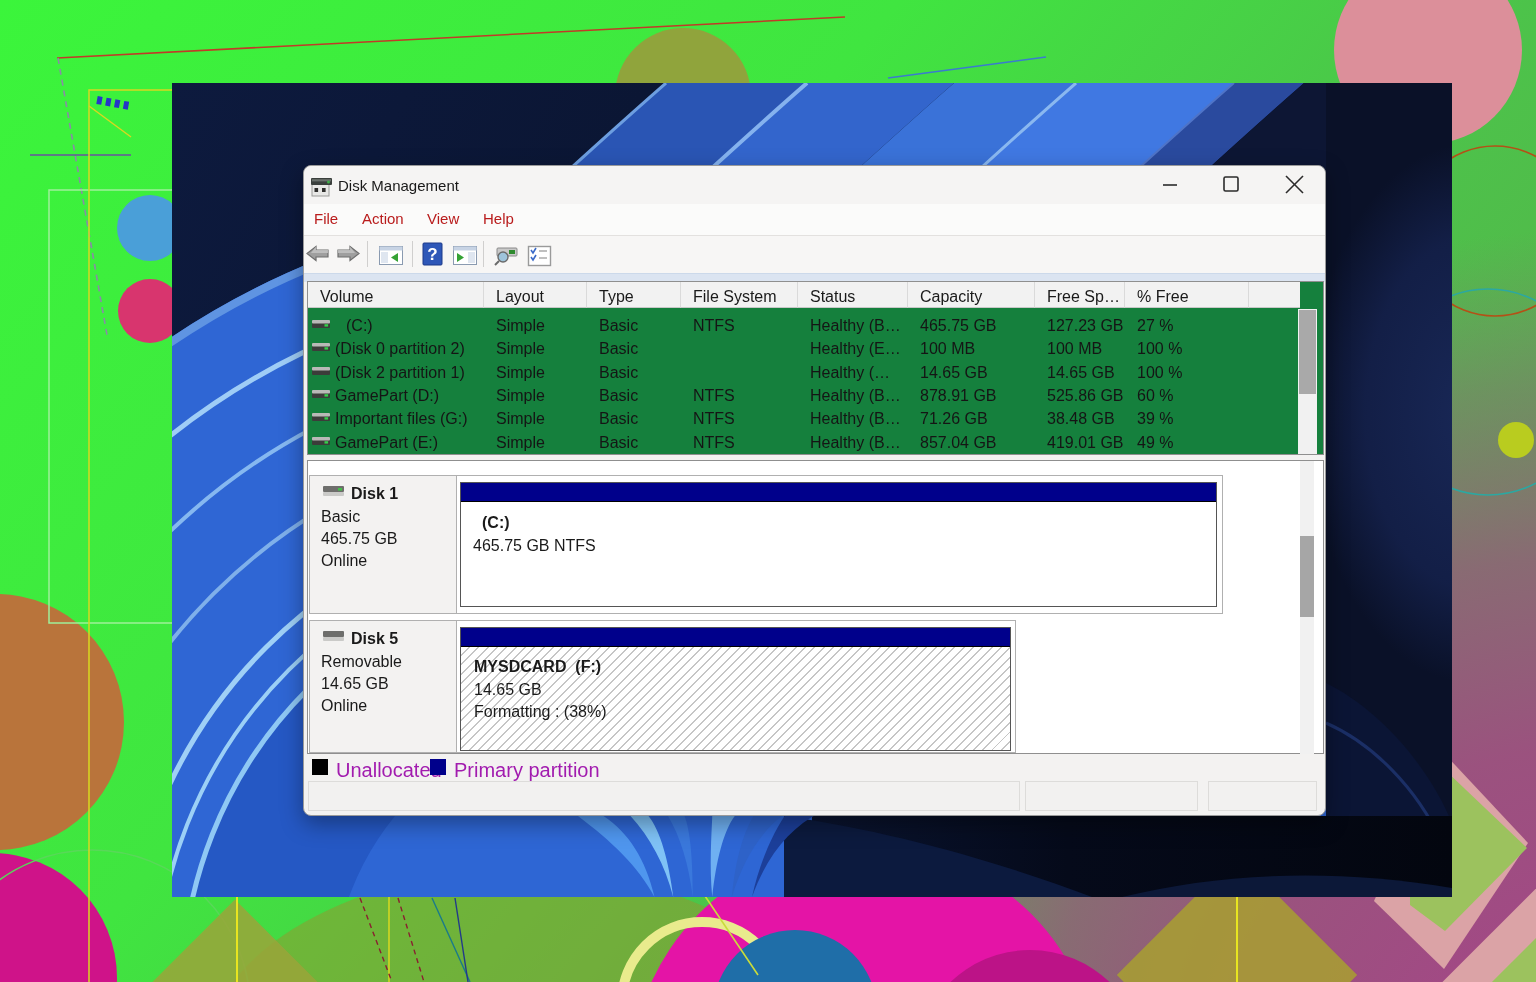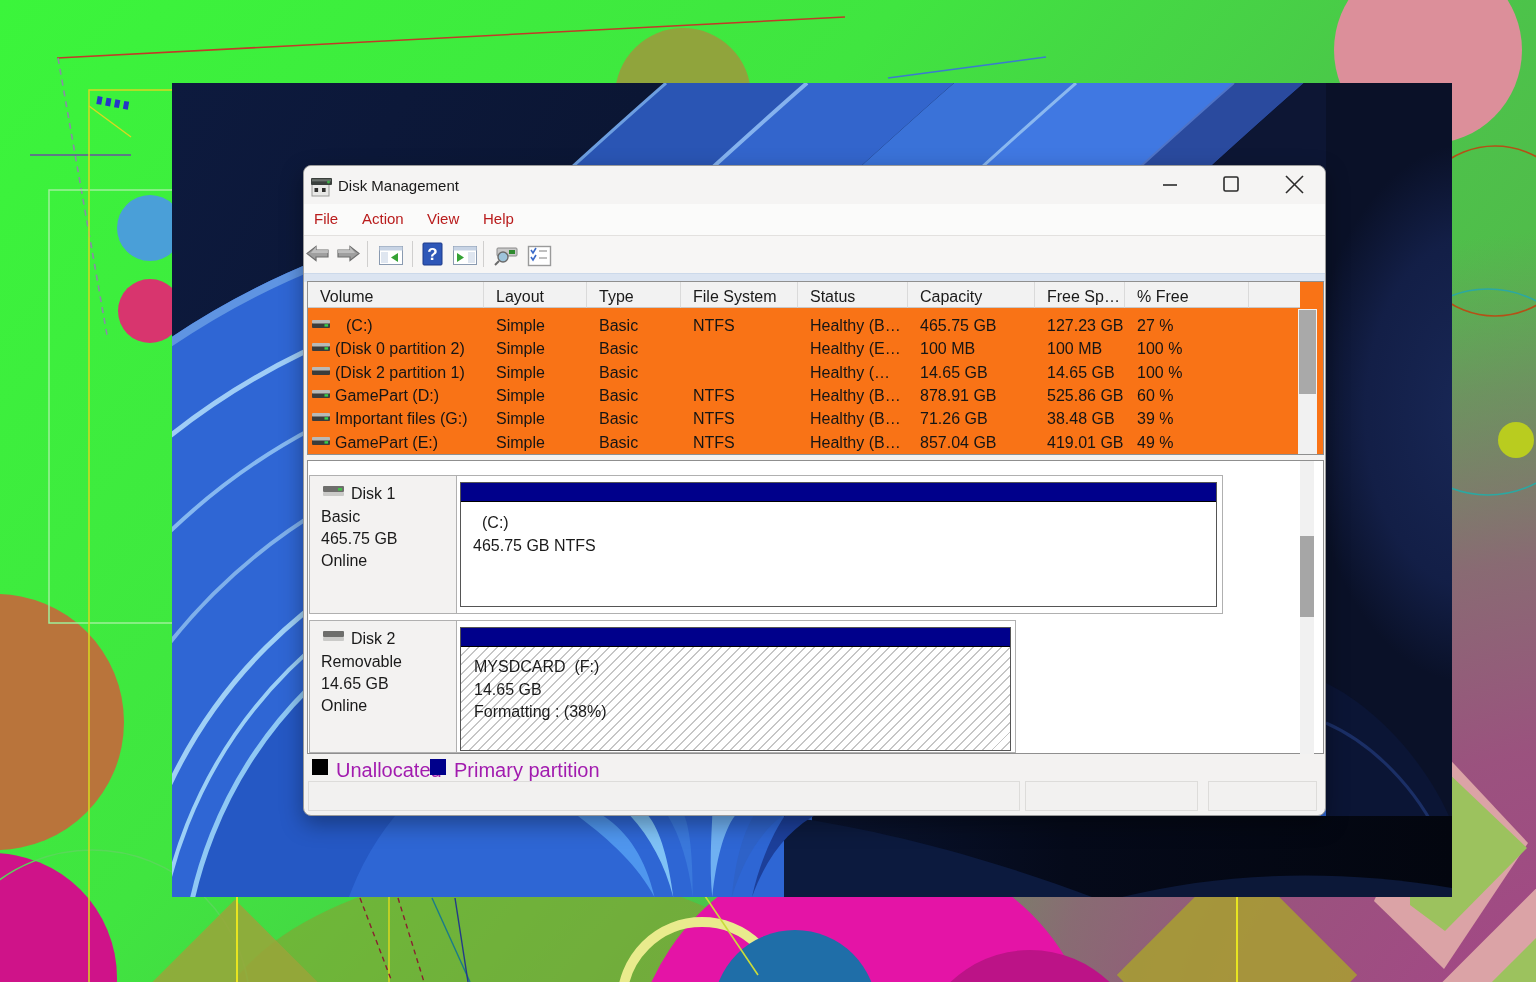--- a/index.html
+++ b/index.html
@@ -18,33 +18,33 @@
   #menubar{left:0;top:38px;width:100%;height:31px;background:#fbfbfa;
            border-bottom:1px solid #e3e1df;}
   .menuitem{top:44px;font-size:15px;color:#b91c1c;}
   .r{height:23px;width:100%;font-size:16px;color:#151515;}
   .r span{white-space:nowrap;top:3px;}
   .c0{left:27px}.c1{left:188px}.c2{left:291px}.c3{left:385px}
   .c4{left:502px}.c5{left:612px}.c6{left:739px}.c7{left:829px}
   #toolbar{left:0;top:70px;width:100%;height:37px;background:#f7f6f5;}
   #bluestrip{left:0;top:107px;width:100%;height:8px;background:#dbe4f1;
              border-top:1px solid #ccd9ea;}
-  #toppane{left:3px;top:115px;width:1017px;height:174px;background:#f97316;
+  #toppane{left:3px;top:115px;width:1017px;height:174px;background:#15803d;
            border:1px solid #8f8f8f;box-sizing:border-box;}
   #botpane{left:3px;top:294px;width:1017px;height:294px;background:#fff;
            border:1px solid #8f8f8f;box-sizing:border-box;}
   .hdrcell{top:0;height:26px;background:#f2f2f2;border-right:1px solid #dadada;
            border-bottom:1px solid #c8c8c8;font-size:16px;color:#1a1a1a;
            box-sizing:border-box;padding:6px 0 0 12px;}
   #legend{left:0;top:593px;width:100%;height:24px;font-size:20px;color:#a21caf;text-align:right;}
   #statusbar{left:0;top:613px;width:100%;height:38px;}
   .statseg{top:2px;height:30px;background:#f2f1f0;border:1px solid #dddcda;
            box-sizing:border-box;}
   .disklabel{font-size:16px;color:#1a1a1a;}
-  .diskbold{font-weight:normal;}
+  .diskbold{font-weight:bold;}
 </style>
 </head>
 <body>
 <svg id="bg" width="1536" height="982" viewBox="0 0 1536 982">
   <defs>
     <linearGradient id="basegrad" x1="0" y1="0" x2="1" y2="0.55">
       <stop offset="0" stop-color="#3bf53b"></stop>
       <stop offset="0.45" stop-color="#40e540"></stop>
       <stop offset="0.75" stop-color="#4cc44a"></stop>
       <stop offset="1" stop-color="#55b44b"></stop>
@@ -374,21 +374,21 @@
         <div class="abs disklabel" style="left:12px;top:54px">465.75 GB NTFS</div>
       </div>
 
       <div class="abs" style="left:1px;top:159px;width:707px;height:133px;border:1px solid #b0b0b0;box-sizing:border-box">
         <div class="abs" style="left:0;top:0;width:146px;height:131px;background:#f3f2f1;border-right:1px solid #b0b0b0"></div>
       </div>
       <svg class="abs" style="left:15px;top:169px" width="22" height="12" viewBox="0 0 22 12">
           <rect x="0" y="1" width="21" height="6" rx="1" fill="#6e6e6c"></rect>
           <rect x="0" y="7" width="21" height="4" rx="1" fill="#cacac8"></rect>
         </svg>
-      <div class="abs disklabel diskbold" style="left:43px;top:169px">Disk 2</div>
+      <div class="abs disklabel diskbold" style="left:43px;top:169px">Disk 5</div>
       <div class="abs disklabel" style="left:13px;top:192px">Removable</div>
       <div class="abs disklabel" style="left:13px;top:214px">14.65 GB</div>
       <div class="abs disklabel" style="left:13px;top:236px">Online</div>
       <div class="abs" style="left:152px;top:166px;width:551px;height:124px;border:1px solid #555;box-sizing:border-box">
         <div class="abs" style="left:0;top:0;width:549px;height:18px;background:#00008b;border-bottom:1px solid #000"></div>
         <div class="abs" style="left:0;top:19px;width:549px;height:103px;background:repeating-linear-gradient(135deg,#ffffff 0px,#ffffff 5.4px,#c6c6c6 5.4px,#c6c6c6 6.6px)">
           <div class="abs disklabel diskbold" style="left:13px;top:11px">MYSDCARD&nbsp;&nbsp;(F:)</div>
           <div class="abs disklabel" style="left:13px;top:34px">14.65 GB</div>
           <div class="abs disklabel" style="left:13px;top:56px">Formatting : (38%)</div>
         </div>

